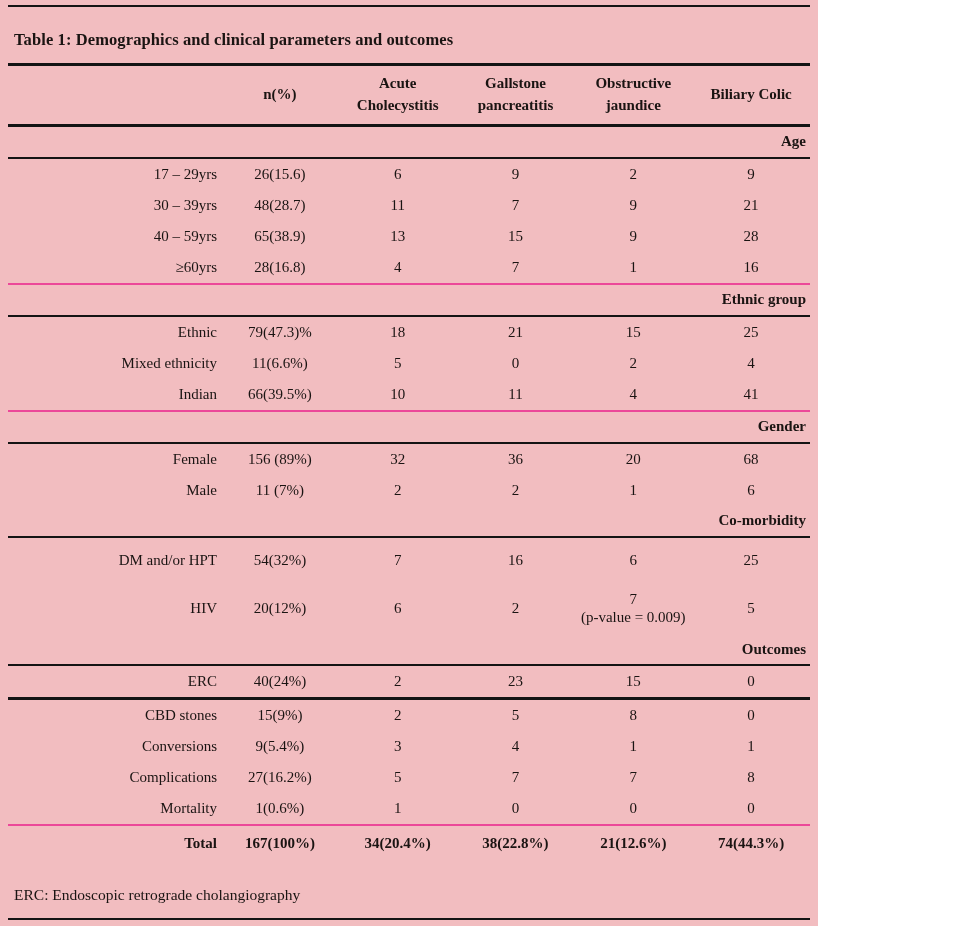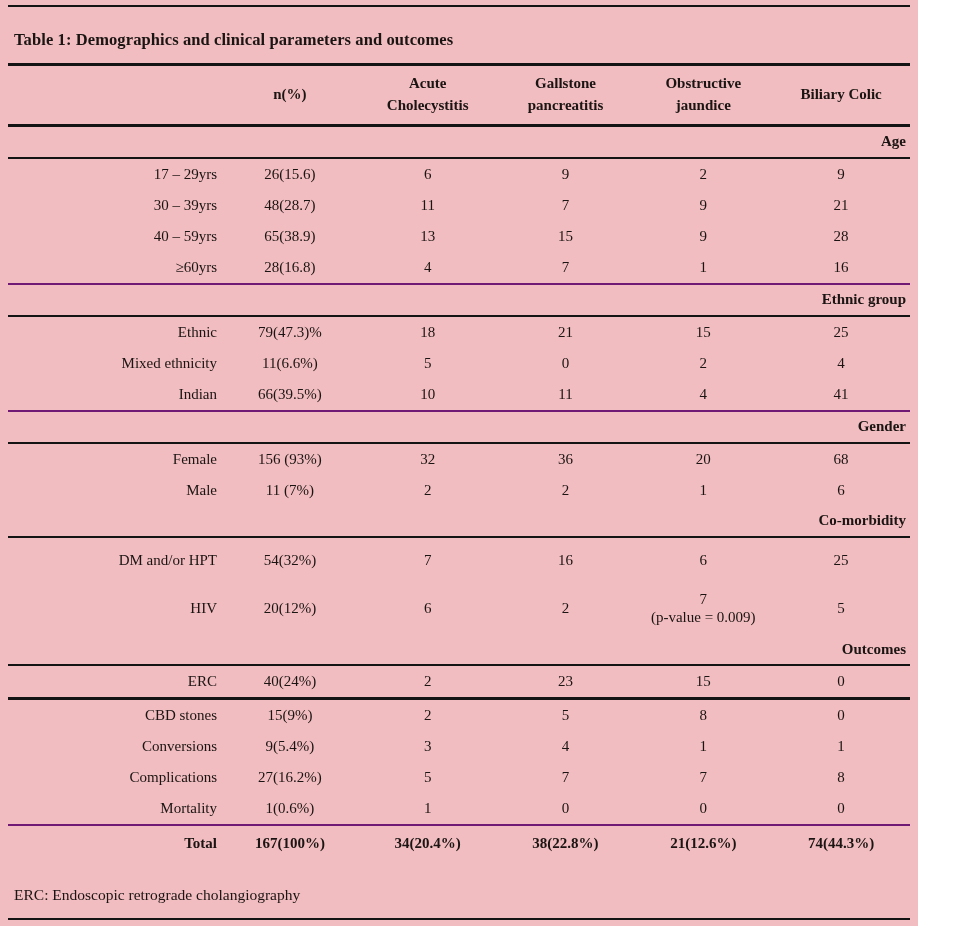--- a/index.html
+++ b/index.html
@@ -1,18 +1,18 @@
 <!DOCTYPE html>
 <html><head>
 <meta charset="utf-8">
 <style>
   html, body { margin: 0; padding: 0; background: #ffffff; }
   .page {
     position: relative;
-    width: 918px;
+    width: 818px;
     height: 926px;
     background: #f2bdc0;
     color: #1a1412;
     font-family: "Liberation Serif", "DejaVu Serif", serif;
     box-sizing: border-box;
     padding: 0 8px;
     overflow: hidden;
   }
   .rule {
     position: absolute;
@@ -54,21 +54,21 @@
   table.demo td:first-child, table.demo th:first-child {
     text-align: right;
     padding-left: 6px;
   }
   tr.section-row td {
     font-weight: bold;
     text-align: left;
     height: 30px;
   }
   tr.section-row td.indent { padding-left: 12px; }
-  tr.rt-thin  > td { border-top: 2px solid #701a75; }
+  tr.rt-thin  > td { border-top: 2px solid #ec4899; }
   tr.rb-thin  > td { border-bottom: 2px solid #141414; }
   tr.rb-thick > td { border-bottom: 3px solid #141414; }
   tr.tall > td { padding-top: 7px; padding-bottom: 7px; }
   tr.bold > td { font-weight: bold; height: 34px; }
   .footnote {
     margin-top: 26px;
     padding-left: 6px;
     font-size: 15.5px;
   }
 </style>
@@ -163,21 +163,21 @@
           <td>10</td>
           <td>11</td>
           <td>4</td>
           <td>41</td>
         </tr>
         <tr class="section-row rt-thin rb-thin">
           <td colspan="6">Gender</td>
         </tr>
         <tr class="data-row">
           <td>Female</td>
-          <td>156 (93%)</td>
+          <td>156 (89%)</td>
           <td>32</td>
           <td>36</td>
           <td>20</td>
           <td>68</td>
         </tr>
         <tr class="data-row">
           <td>Male</td>
           <td>11 (7%)</td>
           <td>2</td>
           <td>2</td>

